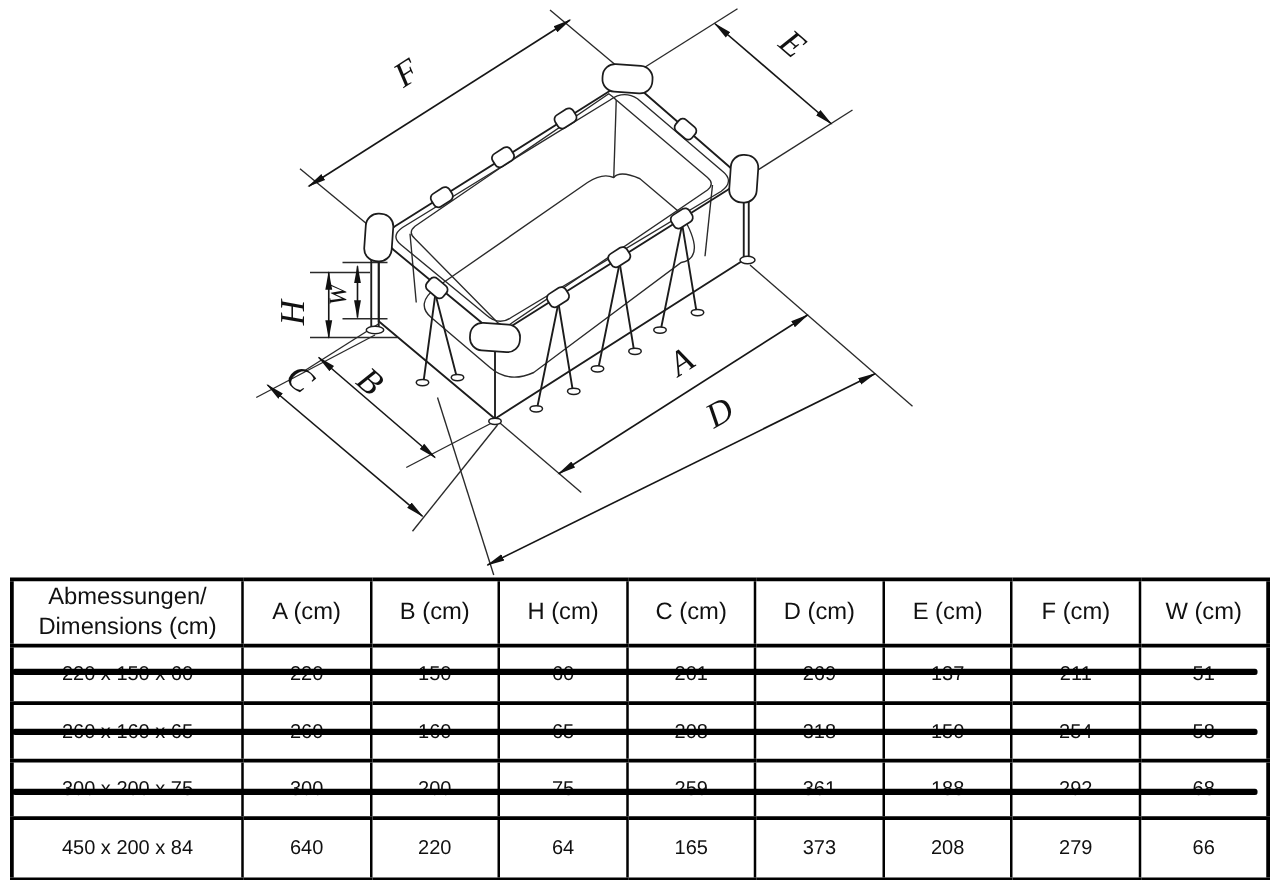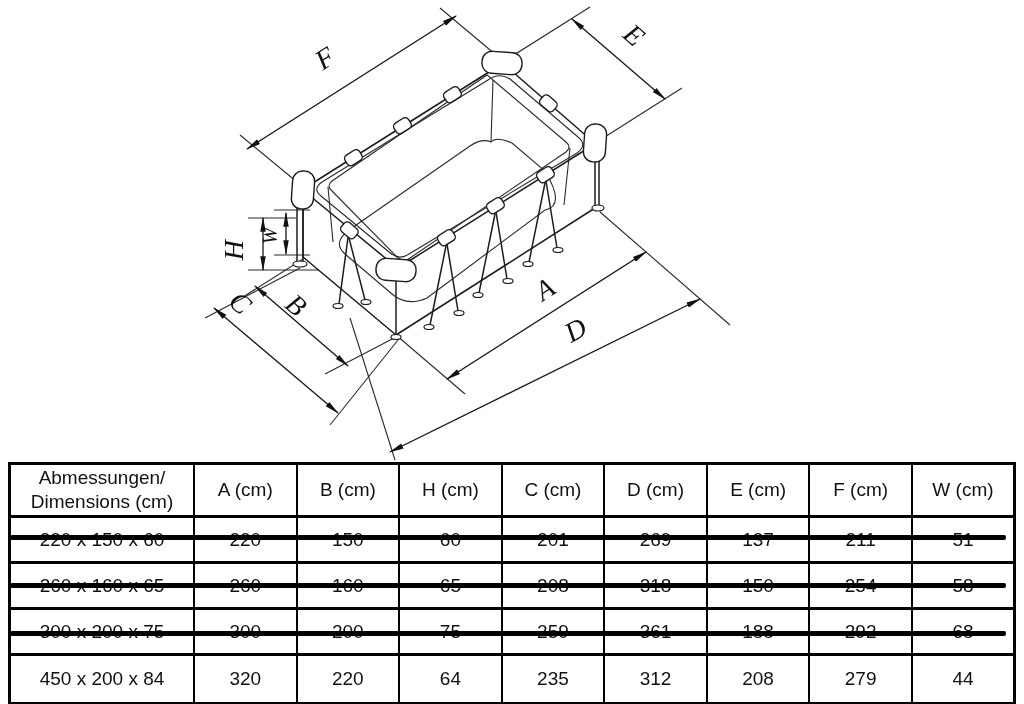--- a/index.html
+++ b/index.html
@@ -11,21 +11,21 @@
   .fit{fill:#fff;stroke:#1c1c1c;stroke-width:1.4;}
   .foot{fill:#fff;stroke:#1c1c1c;stroke-width:1.2;}
   .dim{stroke:#161616;stroke-width:1.3;fill:none;}
   .dimlabel{font-family:"Liberation Serif",serif;font-style:italic;font-size:28px;fill:#111;
             text-anchor:middle;}
   .dimlabel.small{font-size:20px;}
   .table-wrap{position:absolute;top:462px;left:8px;width:821px;}
   table.dims{border-collapse:collapse;width:1008px;table-layout:fixed;background:#fff;
              border:3px solid #000;}
   table.dims td{border:2px solid #000;border-top-width:3px;border-bottom-width:3px;
-                text-align:center;font-size:19px;color:#111;padding:0 2px;}
+                text-align:center;font-size:16px;color:#111;padding:0 2px;}
   table.dims tr.hdr td{height:50px;font-size:19px;}
   table.dims tr.r td{height:43px;}
   table.dims tr.rlast td{height:46px;}
   td.dimcol{text-align:left;padding-left:16px;line-height:1.25;}
   .strike{position:absolute;left:2px;width:996px;height:5px;background:#000;border-radius:2px;
           pointer-events:none;}
   .s1{top:73px;} .s2{top:121px;} .s3{top:169px;}
 </style>
 </head>
 <body>
@@ -189,28 +189,28 @@
           <td>200</td>
           <td>75</td>
           <td>259</td>
           <td>361</td>
           <td>188</td>
           <td>292</td>
           <td>68</td>
         </tr>
         <tr class="rlast">
           <td>450 x 200 x 84</td>
-          <td>320</td>
+          <td>640</td>
           <td>220</td>
           <td>64</td>
-          <td>235</td>
-          <td>312</td>
+          <td>165</td>
+          <td>373</td>
           <td>208</td>
           <td>279</td>
-          <td>44</td>
+          <td>66</td>
         </tr>
       </tbody>
     </table>
     <div class="strike s1"></div>
     <div class="strike s2"></div>
     <div class="strike s3"></div>
   </div>
 </div>
 
 </body></html>

